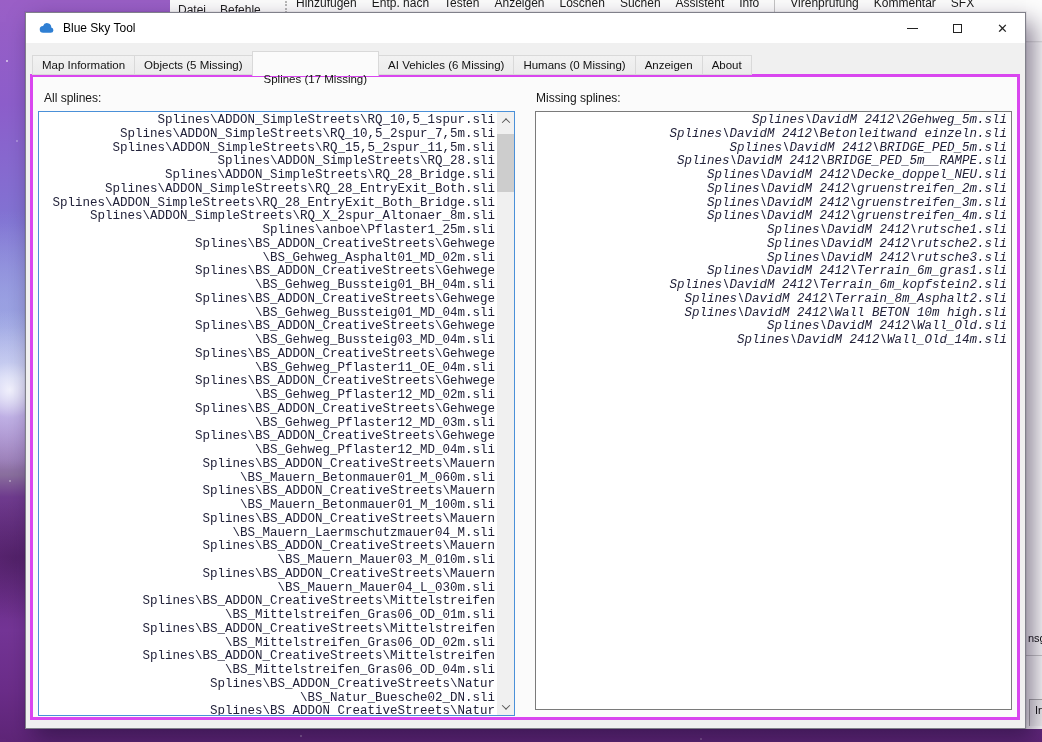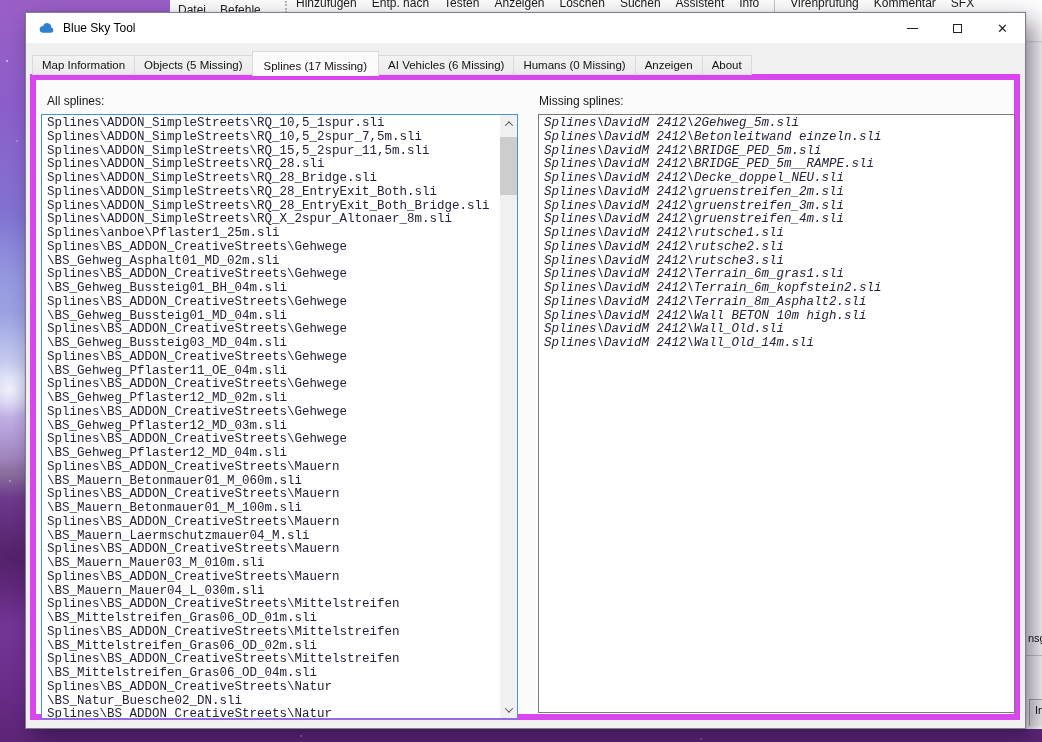--- a/index.html
+++ b/index.html
@@ -72,34 +72,34 @@
   
   .tabstrip { position:absolute; left:6px; top:37px; height:25px;
     display:flex; align-items:flex-end; z-index:3; }
   .tabstrip .tab {
     height:20px; padding:3px 9px 0; font-size:11.5px; color:#111;
     background:linear-gradient(#f2f2f2,#ebebeb);
     border:1px solid #d9d9d9; border-left-width:0; white-space:nowrap;
   }
   .tabstrip .tab:first-child { border-left-width:1px; }
   .tabstrip .tab.active {
-    height:25px; padding:8px 11px 0; background:var(--tabpage-bg,#fbfbfb);
+    height:25px; padding:21px 11px 0; background:var(--tabpage-bg,#fbfbfb);
     border:1px solid #d9d9d9; border-bottom:none; margin-bottom:-1px;
     margin-left:-1px; position:relative; z-index:4;
   }
 
   .tabpage {
     position:absolute; left:4px; top:61px; width:990px; height:646px;
-    background:var(--tabpage-bg,#fbfbfb); border:6px solid #d946ef;
+    background:var(--tabpage-bg,#fbfbfb); border:3px solid #d946ef;
   }
   .panel-label { position:absolute; top:14px; font-size:12px; color:#151515; }
   .lbl-all { left:11px; }
   .lbl-missing { left:503px;text-align:right; }
 
-  .listbox { position:absolute; background:#fff; }
+  .listbox { position:absolute; background:#fff;text-align:right; }
   .listbox.all {
     left:5px; top:34px; width:477px; height:605px;
     border:1px solid var(--accent-blue,#4a90d8);
   }
   .listbox.missing {
     left:502px; top:34px; width:477px; height:599px;
     border:1px solid var(--gray-border,#7a7a7a);
   }
   .list-lines {
     position:absolute; left:5px; top:2px; right:19px; bottom:0;

